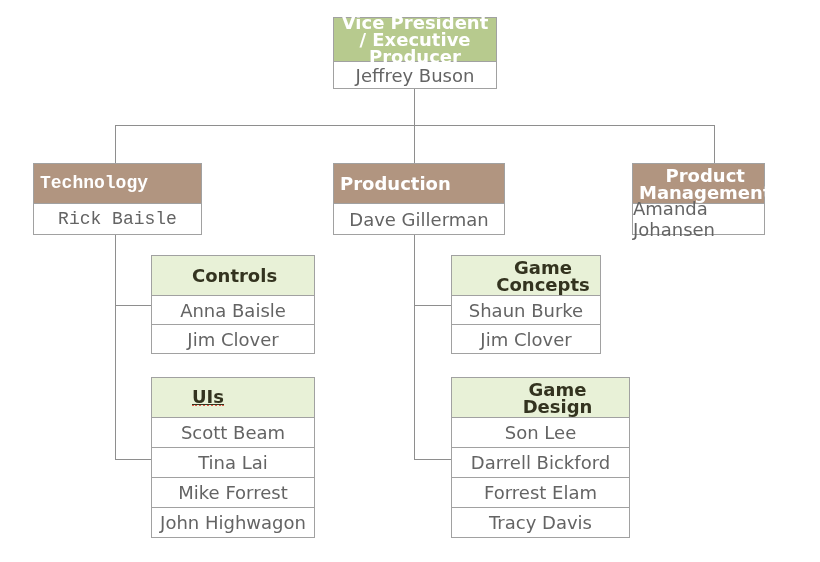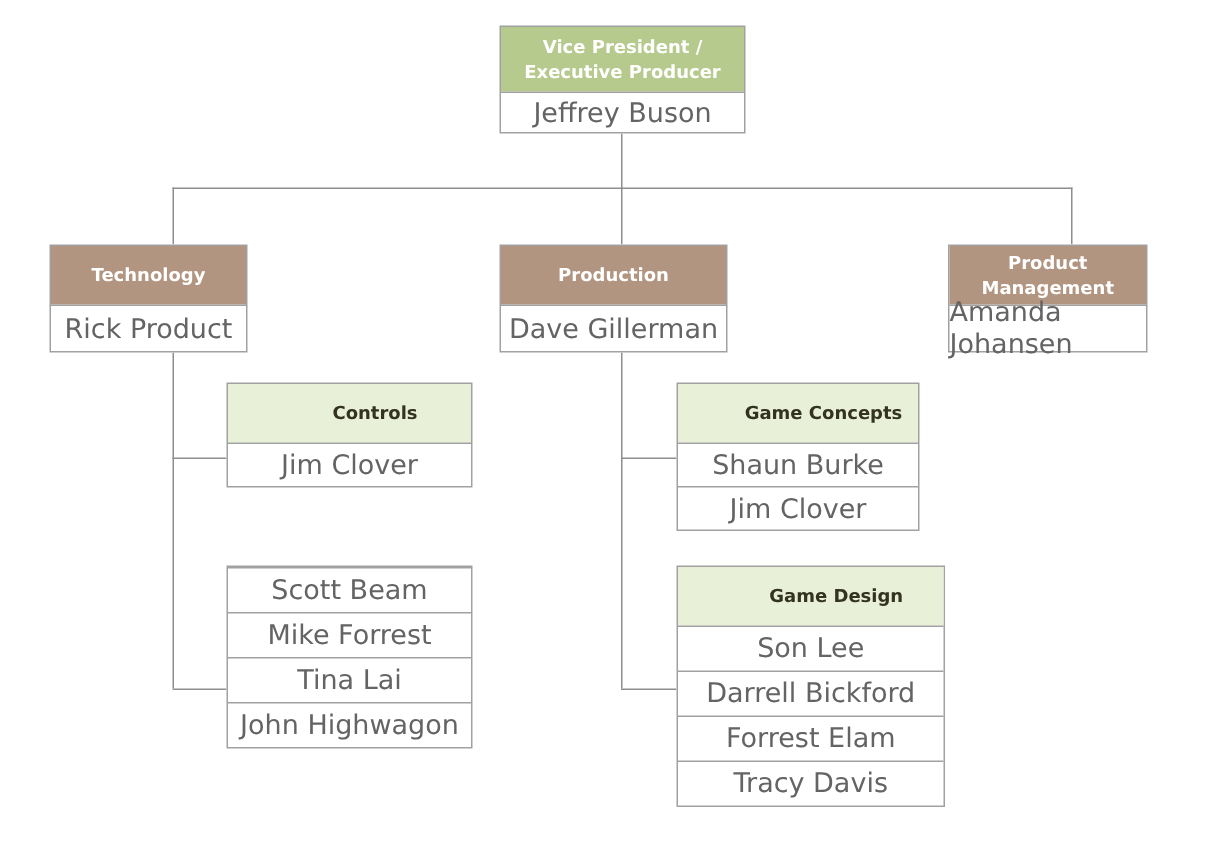--- a/index.html
+++ b/index.html
@@ -29,24 +29,24 @@
   
   .node {
     position: absolute;
     background: #ffffff;
     border: 1px solid var(--border);
     box-sizing: border-box;
   }
   .node-header {
     display: flex;
     align-items: center;
-    justify-content: center;
+    justify-content: flex-start;
     text-align: center;
     font-weight: bold;
-    font-size: 12px;
+    font-size: 18px;
     line-height: 17px;
     padding: 0 6px;
     box-sizing: border-box;
   }
   .root .node-header { background: var(--root-header-bg); color: var(--header-text); height: 43px; }
   .dept .node-header { background: var(--dept-header-bg); color: var(--header-text); height: 39px; }
   .team .node-header { background: var(--team-header-bg); color: var(--team-header-text); height: 39px; padding-left: 40px; }
   .row {
     display: flex;
     align-items: center;
@@ -85,56 +85,60 @@
   <div class="hline" style="left:414px; top:305px; width:37px;"></div>
   <div class="hline" style="left:414px; top:459px; width:37px;"></div>
 
   <div class="node root" style="left:333px; top:17px; width:164px;">
     <div class="node-header">
       <span>Vice President / Executive Producer</span>
     </div>
     <div class="row">Jeffrey Buson</div>
   </div>
 
-  <div class="node dept" style="left:33px; top:163px; width:132px;">
+  <div class="node dept" style="left:33px; top:163px; width:169px;font-family:Liberation Mono, monospace;">
     <div class="node-header">
       <span>Technology</span>
     </div>
-    <div class="row">Rick Product</div>
+    <div class="row">Rick Baisle</div>
   </div>
 
-  <div class="node dept" style="left:333px; top:163px; width:152px;">
+  <div class="node dept" style="left:333px; top:163px; width:172px;">
     <div class="node-header">
       <span>Production</span>
     </div>
     <div class="row">Dave Gillerman</div>
   </div>
 
   <div class="node dept" style="left:632px; top:163px; width:133px;">
     <div class="node-header">
       <span>Product Management</span>
     </div>
     <div class="row">Amanda Johansen</div>
   </div>
 
   <div class="node team team-2" style="left:151px; top:255px; width:164px;">
     <div class="node-header">
       <span>Controls</span>
     </div>
+    <div class="row">Anna Baisle</div>
     <div class="row">Jim Clover</div>
   </div>
 
   <div class="node team team-4" style="left:151px; top:377px; width:164px;">
+    <div class="node-header">
+      <span class="misspelled">UIs</span>
+    </div>
     <div class="row">Scott Beam</div>
+    <div class="row">Tina Lai</div>
     <div class="row">Mike Forrest</div>
-    <div class="row">Tina Lai</div>
     <div class="row">John Highwagon</div>
   </div>
 
-  <div class="node team team-2" style="left:451px; top:255px; width:162px;">
+  <div class="node team team-2" style="left:451px; top:255px; width:150px;">
     <div class="node-header">
       <span>Game Concepts</span>
     </div>
     <div class="row">Shaun Burke</div>
     <div class="row">Jim Clover</div>
   </div>
 
   <div class="node team team-4" style="left:451px; top:377px; width:179px;">
     <div class="node-header">
       <span>Game Design</span>

